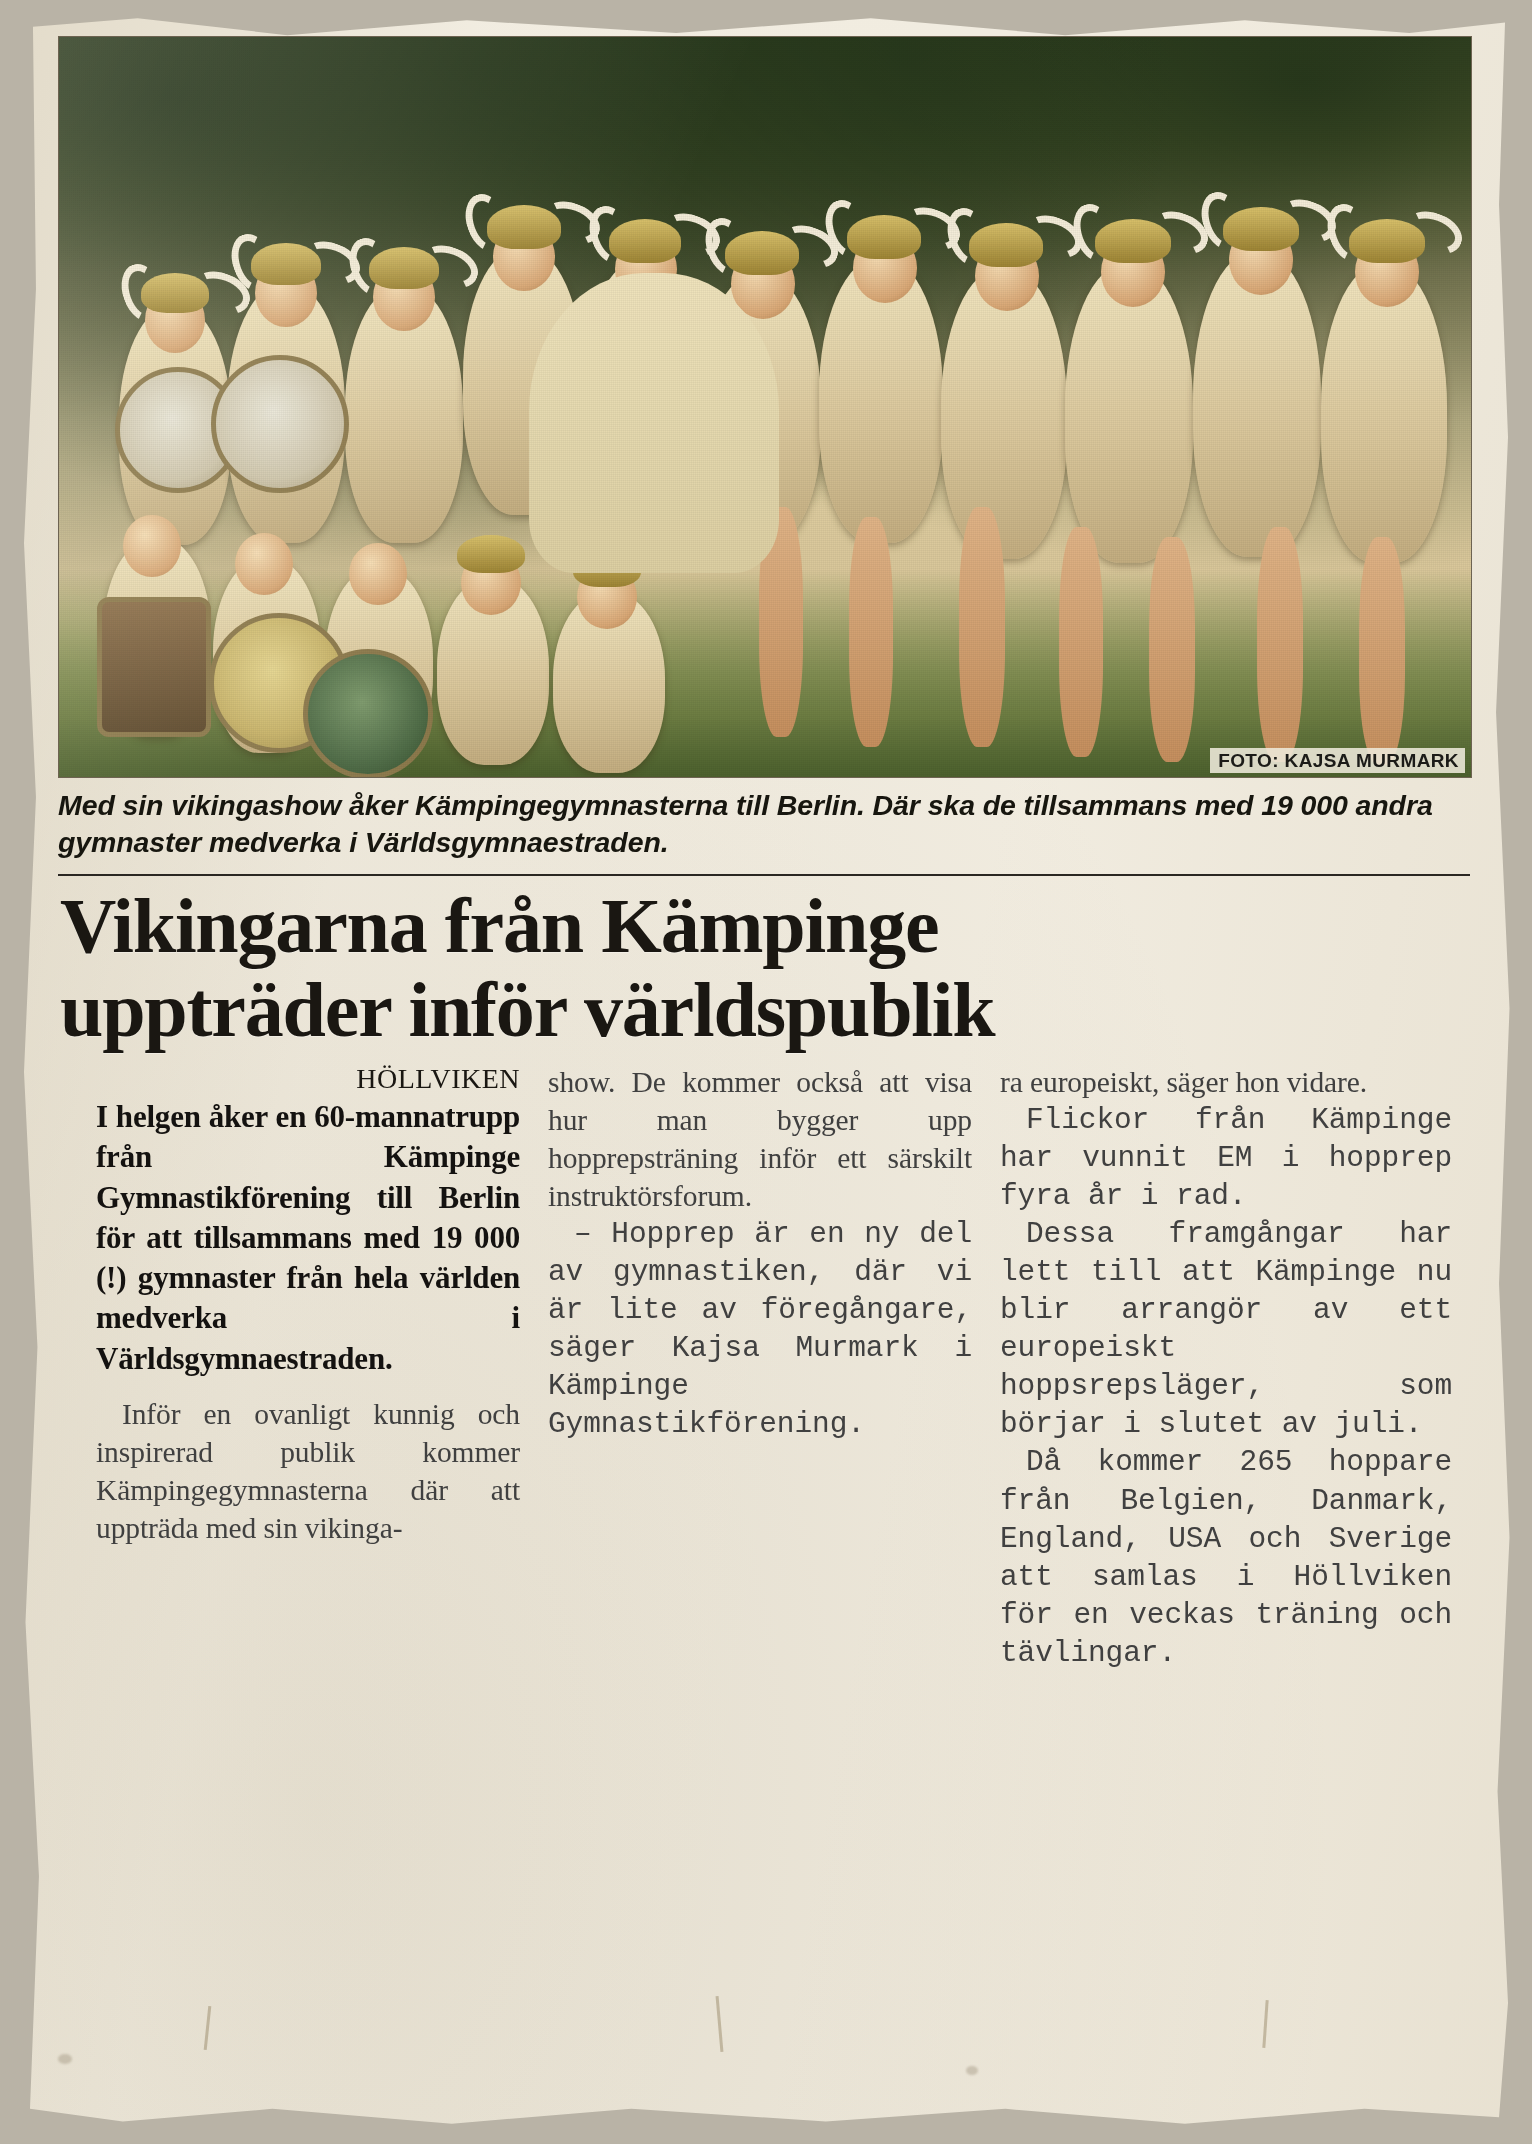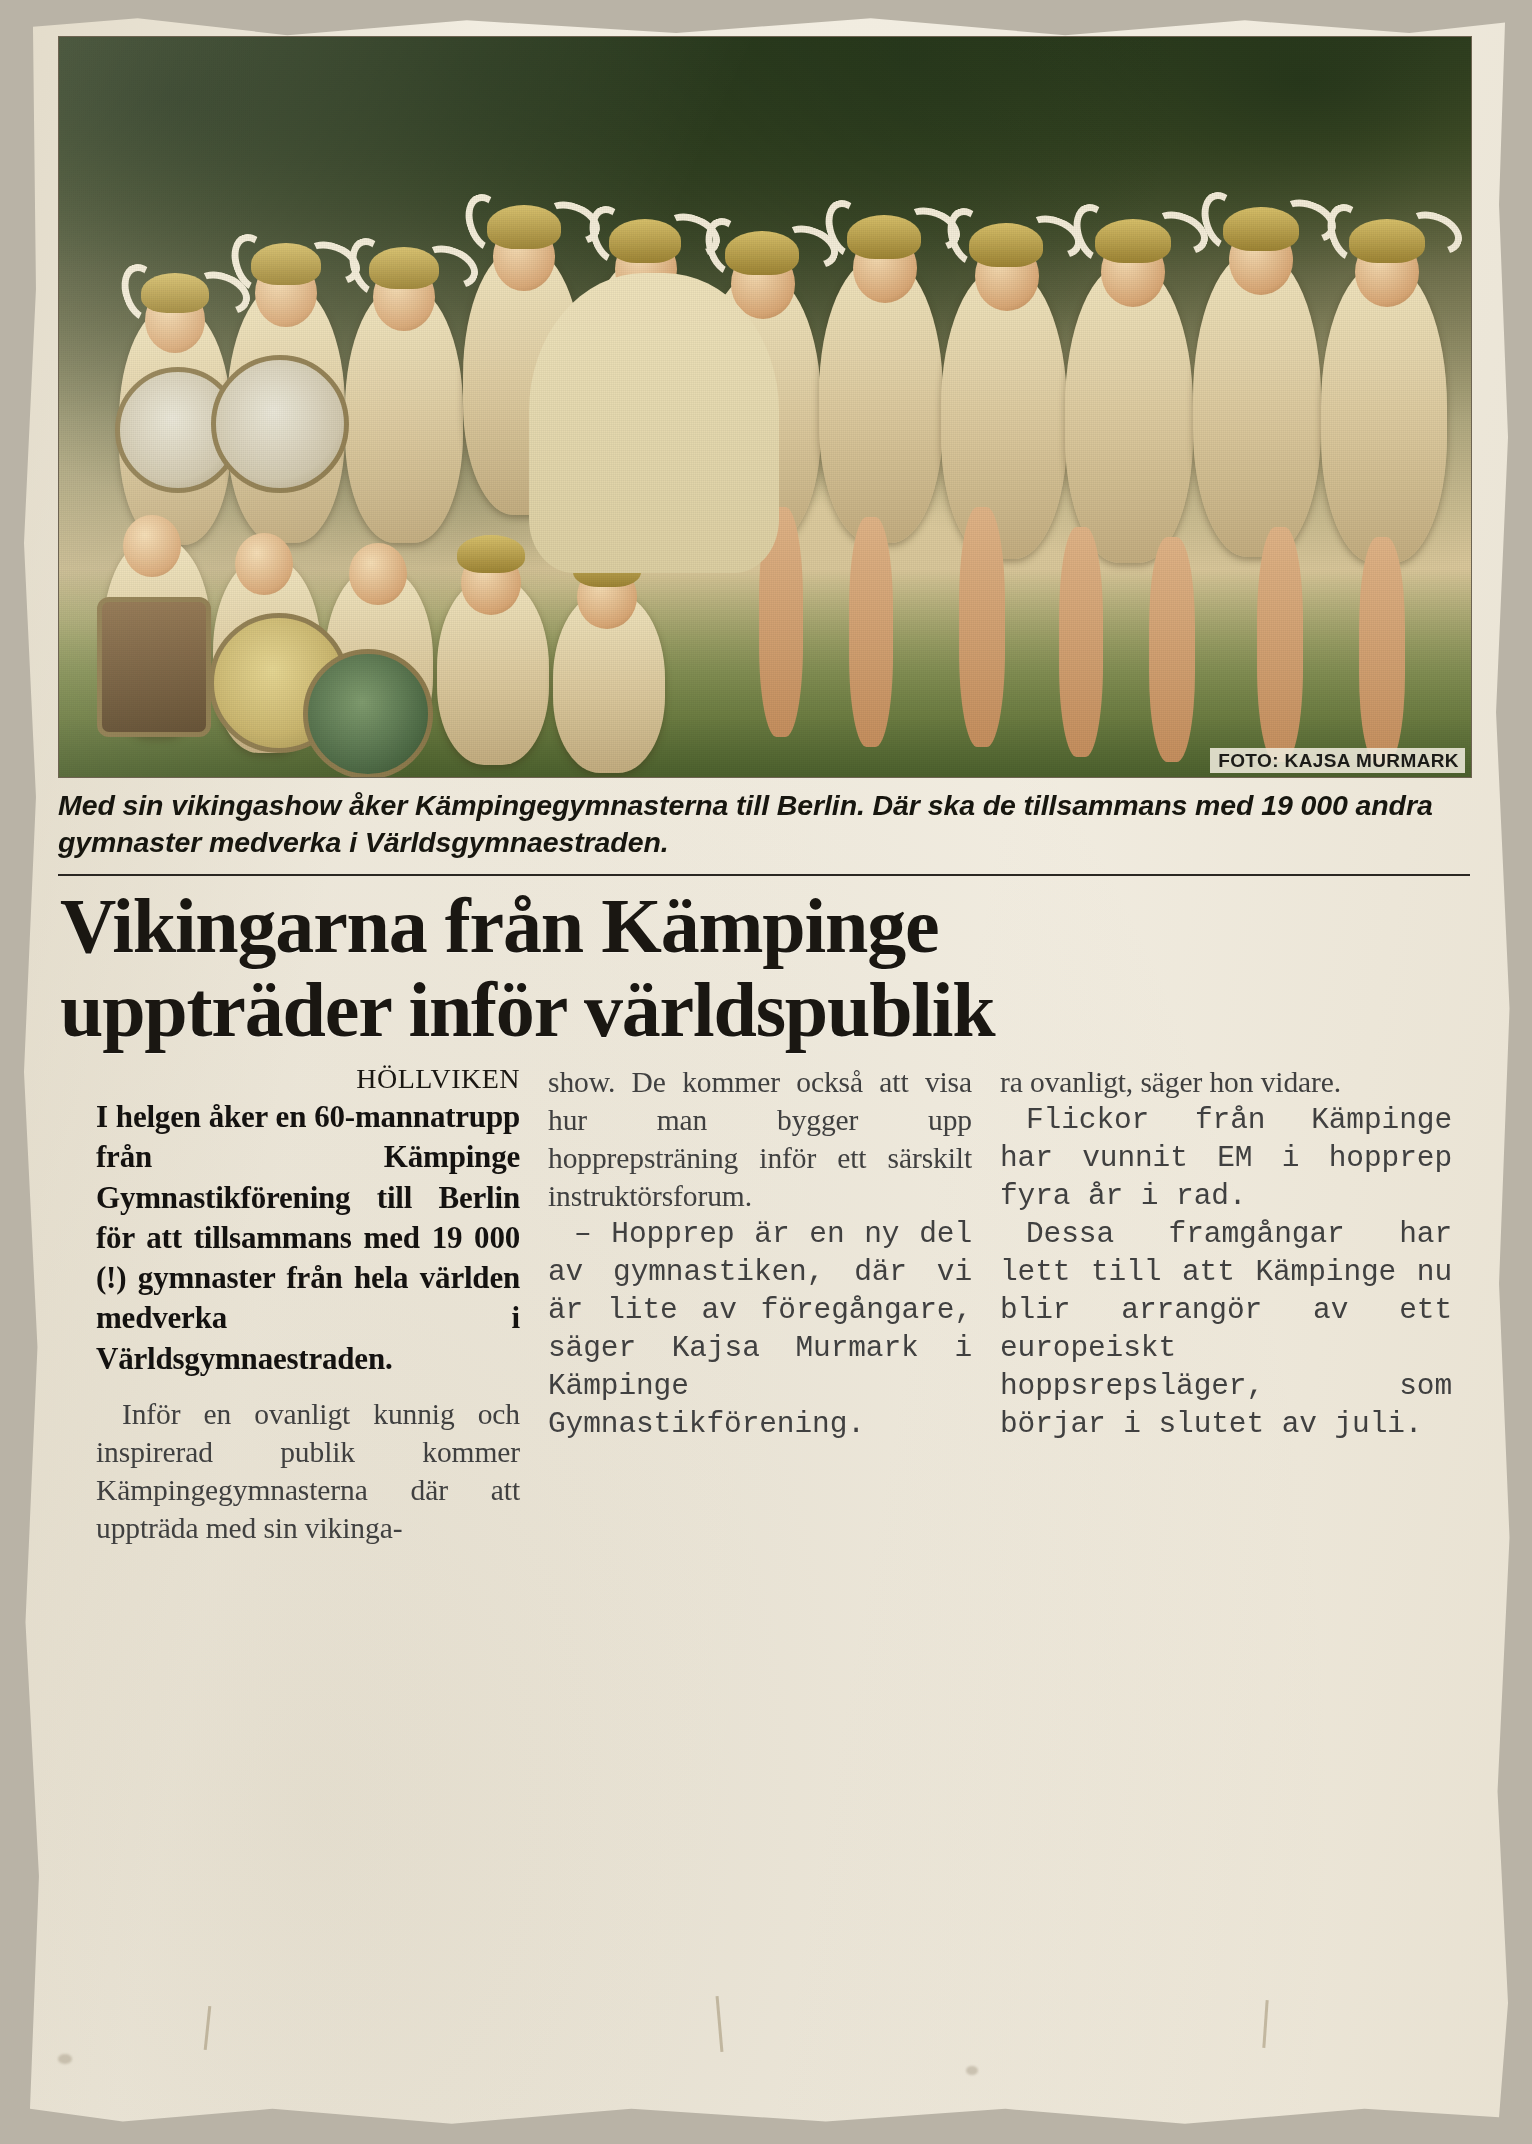--- a/index.html
+++ b/index.html
@@ -348,23 +348,24 @@
         <p class="lede">I helgen åker en 60-mannatrupp från Kämpinge Gymnastikförening till Berlin för att tillsammans med 19 000 (!) gymnaster från hela världen medverka i Världsgymnaestraden.</p>
         <p class="body">Inför en ovanligt kunnig och inspirerad publik kommer Kämpingegymnasterna där att uppträda med sin vikinga-</p>
       </div>
 
       <div class="col mid">
         <p class="body">show. De kommer också att visa hur man bygger upp hopprepsträning inför ett särskilt instruktörsforum.</p>
         <p class="body">– Hopprep är en ny del av gymnastiken, där vi är lite av föregångare, säger Kajsa Murmark i Kämpinge Gymnastikförening.</p>
       </div>
 
       <div class="col last">
-        <p class="body">ra ovanligt, säger hon vidare.</p>
+        <p class="body">ra europeiskt, säger hon vidare.</p>
         <p class="body">Flickor från Kämpinge har vunnit EM i hopprep fyra år i rad.</p>
         <p class="body">Dessa framgångar har lett till att Kämpinge nu blir arrangör av ett europeiskt hoppsrepsläger, som börjar i slutet av juli.</p>
+        <p class="body">Då kommer 265 hoppare från Belgien, Danmark, England, USA och Sverige att samlas i Höllviken för en veckas träning och tävlingar.</p>
       </div>
 
     </div>
   </div>
 
   <div class="smudge" style="left:40px; top:2040px; width:14px; height:10px;"></div>
   <div class="scratch" style="left:188px; top:1992px; width:3px; height:44px; transform:rotate(6deg);"></div>
   <div class="scratch" style="left:700px; top:1982px; width:3px; height:56px; transform:rotate(-5deg);"></div>
   <div class="scratch" style="left:1246px; top:1986px; width:3px; height:48px; transform:rotate(4deg);"></div>
   <div class="smudge" style="left:948px; top:2052px; width:12px; height:9px;"></div>

